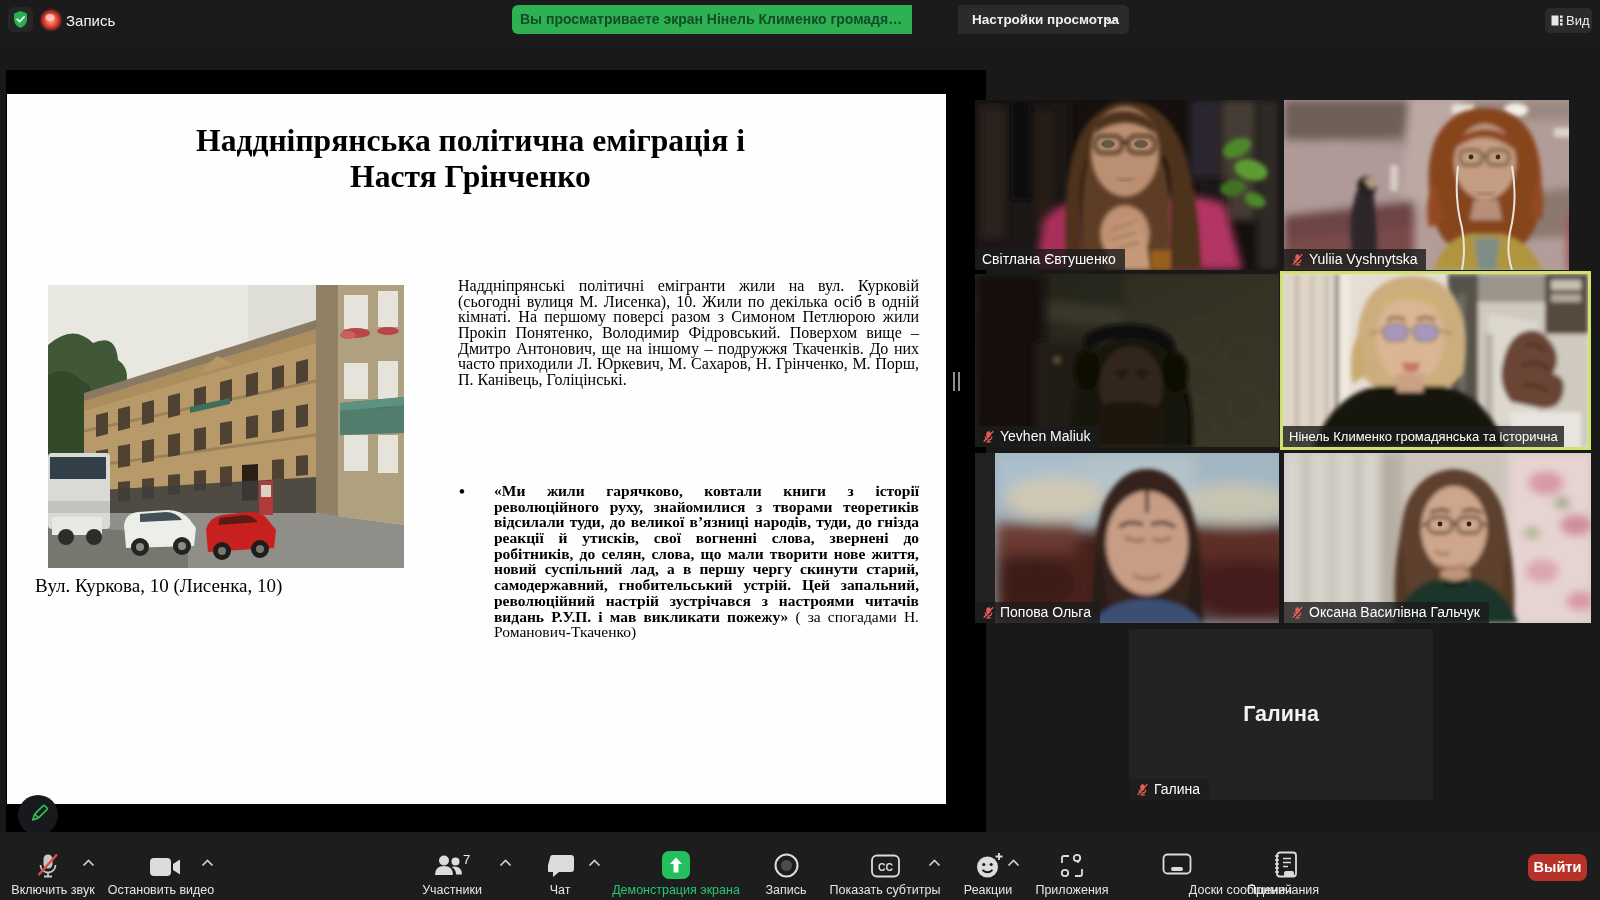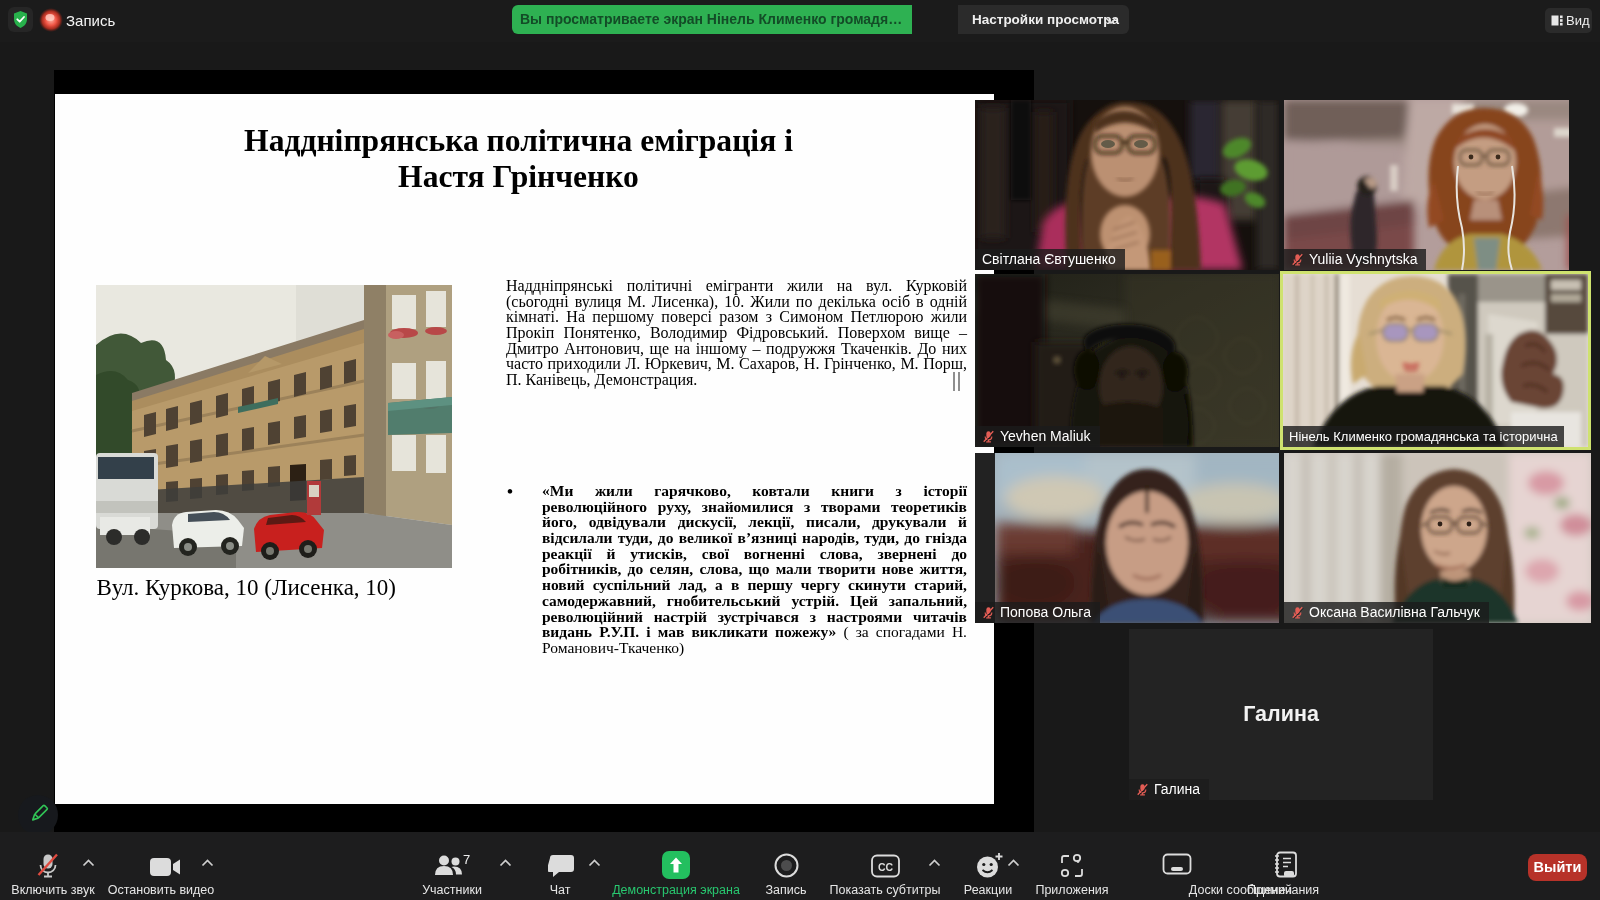--- a/index.html
+++ b/index.html
@@ -6,30 +6,30 @@
   html,body { width:1600px; height:900px; overflow:hidden; background:#1a1a1a; font-family:"Liberation Sans", sans-serif; }
   .abs { position:absolute; }
   #page { position:relative; width:1600px; height:900px; background:#191919; }
   
   #topbar { position:absolute; left:0; top:0; width:1600px; height:42px; background:#1b1b1b; }
   .shieldbtn { position:absolute; left:8px; top:7px; width:25px; height:25px; background:#262626; border-radius:6px; }
   .greenpill { position:absolute; left:512px; top:5px; width:400px; height:29px; background:#2eb152; border-radius:6px 0 0 6px; color:#134c27; font-weight:bold; font-size:14px; text-align:center; line-height:29px; white-space:nowrap; overflow:hidden; text-overflow:ellipsis; padding:0 8px;}
   .settpill { position:absolute; left:912px; top:5px; width:171px; height:29px; background:#2b2b2b; border-radius:0 6px 6px 0; color:#f0f0f0; font-weight:bold; font-size:13.5px; line-height:29px; text-align:left; padding-left:14px; white-space:nowrap;margin-left:46px; }
   .vidbtn { position:absolute; left:1545px; top:8px; width:47px; height:25px; background:#2b2b2b; border-radius:5px; color:#f0f0f0; font-size:13px; line-height:25px; }
   
-  #share { position:absolute; left:6px; top:70px; width:980px; height:762px; background:#000;margin-left:48px; }
+  #share { position:absolute; left:6px; top:70px; width:980px; height:762px; background:#000; }
   #slide { position:absolute; left:1px; top:24px; width:939px; height:710px; background:#fefefe; color:#000; font-family:"Liberation Serif", serif; }
   #slidetitle { position:absolute; left:-6px; top:29px; width:939px; text-align:center; font-weight:bold; font-size:31.6px; line-height:35.5px; }
   .para { font-size:16px; line-height:15.7px; }
   .para div { text-align:justify; text-align-last:justify; height:15.7px; overflow:visible; white-space:nowrap; }
   .para div.last { text-align-last:left; }
   #para1 { position:absolute; left:451px; top:184px; width:461px; }
   #para2 { position:absolute; left:487px; top:389px; width:425px; font-weight:bold; font-size:15.5px; line-height:15.1px; }
   #bullet2 { position:absolute; left:452px; top:388px; font-size:17px; font-weight:bold;}
-  #caption { position:absolute; left:28px; top:481px; width:313px; text-align:right; font-size:23px; white-space:nowrap; }
+  #caption { position:absolute; left:28px; top:481px; width:313px; text-align:left; font-size:19px; white-space:nowrap; }
   #photo { position:absolute; left:41px; top:191px; width:356px; height:283px; }
   
   #pencil { position:absolute; left:18px; top:795px; width:40px; height:40px; border-radius:50%; background:#17191d; }
   
   .tile { position:absolute; overflow:hidden; background:#222; }
   .vlabel { position:absolute; left:0; bottom:0; height:21px; background:rgba(28,28,28,0.8); color:#fff; font-size:14px; line-height:21px; padding:0 9px 0 7px; white-space:nowrap; display:flex; align-items:center; gap:5px;}
   .vlabel svg { flex:0 0 auto; }
   
   #toolbar { position:absolute; left:0; top:832px; width:1600px; height:68px; background:#1d1d1e; }
   .tbtn { position:absolute; color:#e6e6e6; font-size:12.5px; text-align:center; white-space:nowrap; }
@@ -94,27 +94,26 @@
   <div id="share">
     <div id="slide">
       <div id="slidetitle">Наддніпрянська політична еміграція і<br>Настя Грінченко</div>
       <div id="para1" class="para">
         <div>Наддніпрянські політичні емігранти жили на вул. Курковій</div>
         <div>(сьогодні вулиця М. Лисенка), 10. Жили по декілька осіб в одній</div>
         <div>кімнаті. На першому поверсі разом з Симоном Петлюрою жили</div>
         <div>Прокіп Понятенко, Володимир Фідровський. Поверхом вище –</div>
         <div>Дмитро Антонович, ще на іншому – подружжя Ткаченків. До них</div>
         <div>часто приходили Л. Юркевич, М. Сахаров, Н. Грінченко, М. Порш,</div>
-        <div class="last">П. Канівець, Демонстрация.</div>
+        <div class="last">П. Канівець, Голіцінські.</div>
       </div>
       <div id="bullet2">•</div>
       <div id="para2" class="para">
         <div>«Ми жили гарячково, ковтали книги з історії</div>
         <div>революційного руху, знайомилися з творами теоретиків</div>
-        <div>його, одвідували дискусії, лекції, писали, друкували й</div>
         <div>відсилали туди, до великої в’язниці народів, туди, до гнізда</div>
         <div>реакції й утисків, свої вогненні слова, звернені до</div>
         <div>робітників, до селян, слова, що мали творити нове життя,</div>
         <div>новий суспільний лад, а в першу чергу скинути старий,</div>
         <div>самодержавний, гнобительський устрій. Цей запальний,</div>
         <div>революційний настрій зустрічався з настроями читачів</div>
         <div>видань Р.У.П. і мав викликати пожежу» <span style="font-weight:normal">( за спогадами Н.</span></div>
         <div class="last" style="font-weight:normal">Романович-Ткаченко)</div>
       </div>
       <div id="caption">Вул. Куркова, 10 (Лисенка, 10)</div>

